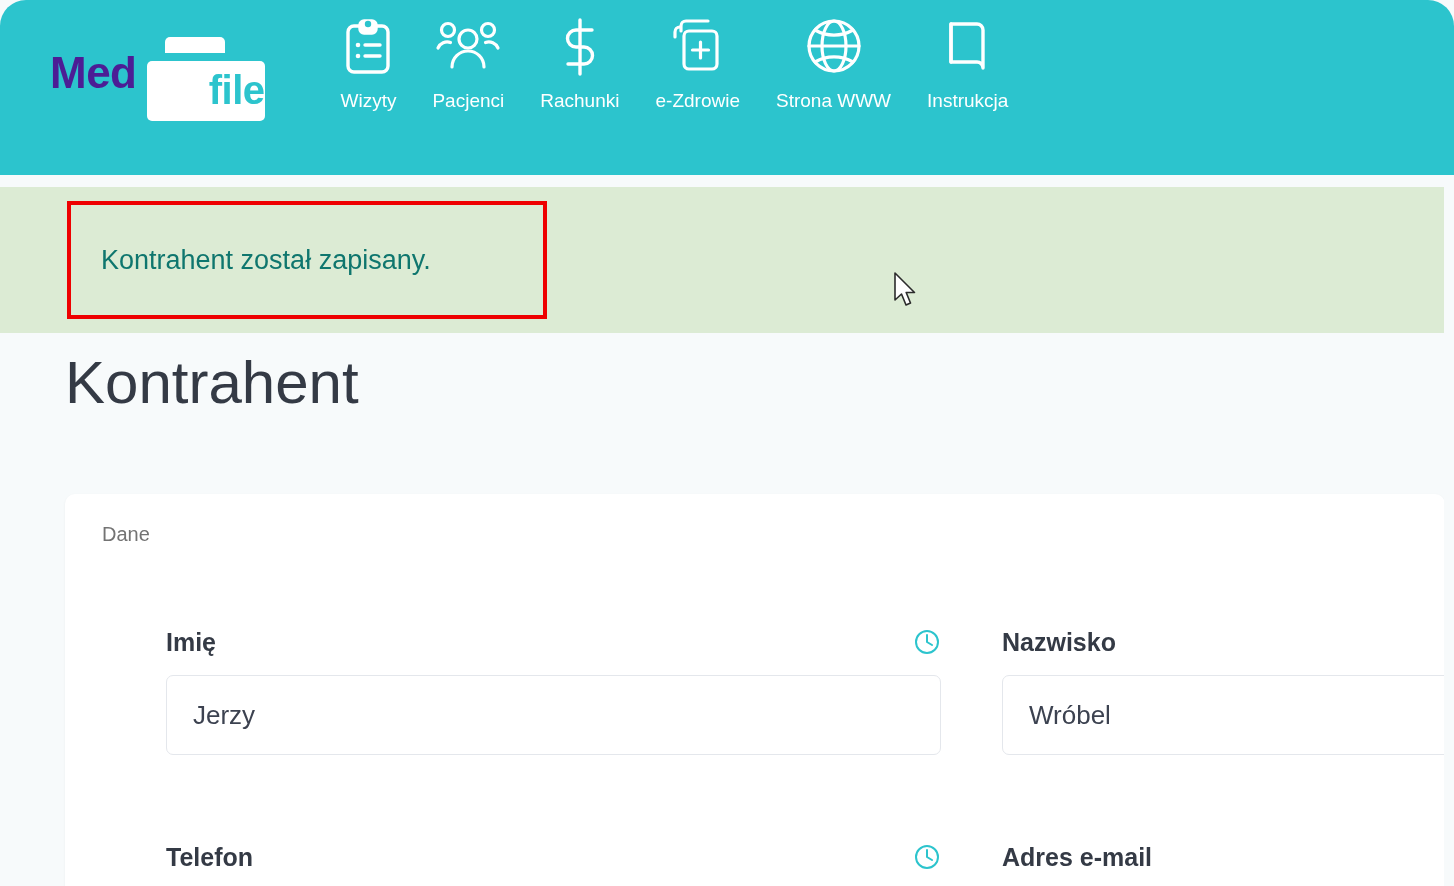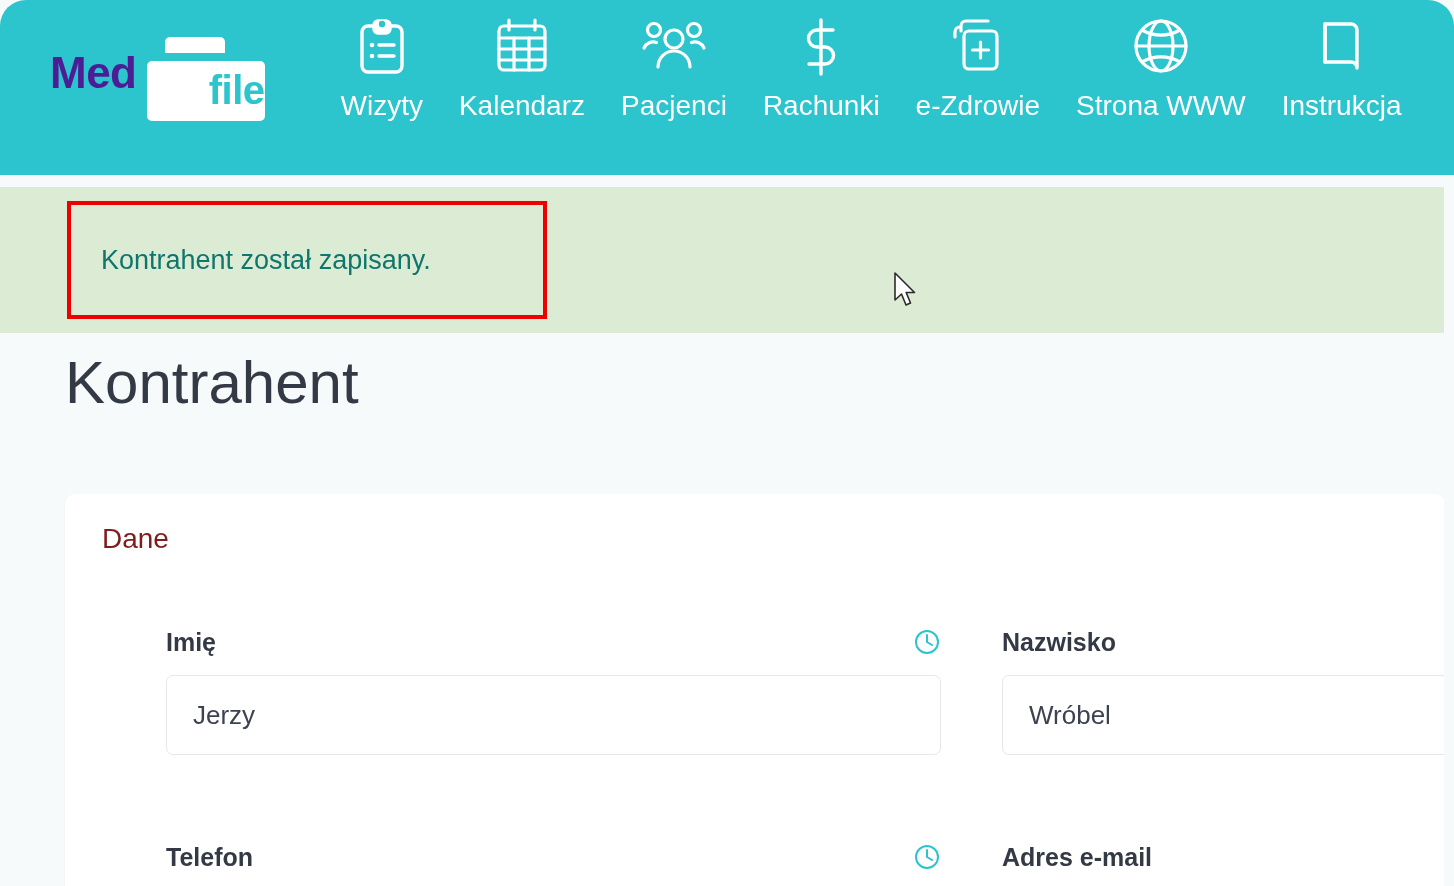--- a/index.html
+++ b/index.html
@@ -105,21 +105,21 @@
   }
   .nav-icon {
     height: 62px;
     display: flex;
     align-items: center;
     justify-content: center;
   }
   .nav-icon svg { display: block; }
   .nav-label {
     color: #ffffff;
-    font-size: 28px;
+    font-size: 19px;
     line-height: 1.15;
     margin-top: 12px;
     white-space: nowrap;
   }
 
   
   #alert {
     position: absolute;
     left: 0;
     top: 187px;
@@ -168,22 +168,22 @@
     height: 430px;
     background: #ffffff;
     border-radius: 10px;
     box-shadow: 0 1px 3px rgba(0,0,0,0.05);
     overflow: hidden;
   }
   #card-section-title {
     position: absolute;
     left: 37px;
     top: 29px;
-    color: #7f1d1d;
-    font-size: 28px;
+    color: #737373;
+    font-size: 20px;
     white-space: nowrap;
   }
 
   .field {
     position: absolute;
   }
   .field-label-row {
     display: flex;
     align-items: center;
     height: 34px;
@@ -270,35 +270,20 @@
             <circle cx="27" cy="7" r="3.2" fill="#2cc4cd" stroke="none"></circle>
             <circle cx="17" cy="28" r="2.3" fill="#ffffff" stroke="none"></circle>
             <line x1="24" y1="28" x2="39" y2="28"></line>
             <circle cx="17" cy="39" r="2.3" fill="#ffffff" stroke="none"></circle>
             <line x1="24" y1="39" x2="39" y2="39"></line>
           </svg>
         </span>
         <span class="nav-label">Wizyty</span>
       </div>
 
-      <div class="nav-item">
-        <span class="nav-icon">
-          <svg width="58" height="60" viewBox="0 0 58 60" fill="none" stroke="#ffffff" stroke-width="3.2" stroke-linecap="round" stroke-linejoin="round">
-            <rect x="6" y="9" width="46" height="44" rx="5"></rect>
-            <line x1="16" y1="3" x2="16" y2="13"></line>
-            <line x1="42" y1="3" x2="42" y2="13"></line>
-            <line x1="6" y1="21" x2="52" y2="21"></line>
-            <line x1="6" y1="32" x2="52" y2="32"></line>
-            <line x1="6" y1="43" x2="52" y2="43"></line>
-            <line x1="21" y1="21" x2="21" y2="53"></line>
-            <line x1="36" y1="21" x2="36" y2="53"></line>
-          </svg>
-        </span>
-        <span class="nav-label">Kalendarz</span>
-      </div>
 
       <div class="nav-item">
         <span class="nav-icon">
           <svg width="66" height="60" viewBox="0 0 66 60" fill="none" stroke="#ffffff" stroke-width="3.2" stroke-linecap="round" stroke-linejoin="round">
             <circle cx="33" cy="22" r="9"></circle>
             <path d="M17 50 a16 16 0 0 1 32 0"></path>
             <circle cx="13" cy="13" r="6.5"></circle>
             <path d="M3 31 a10 10 0 0 1 12.5 -5.5"></path>
             <circle cx="53" cy="13" r="6.5"></circle>
             <path d="M63 31 a10 10 0 0 0 -12.5 -5.5"></path>

